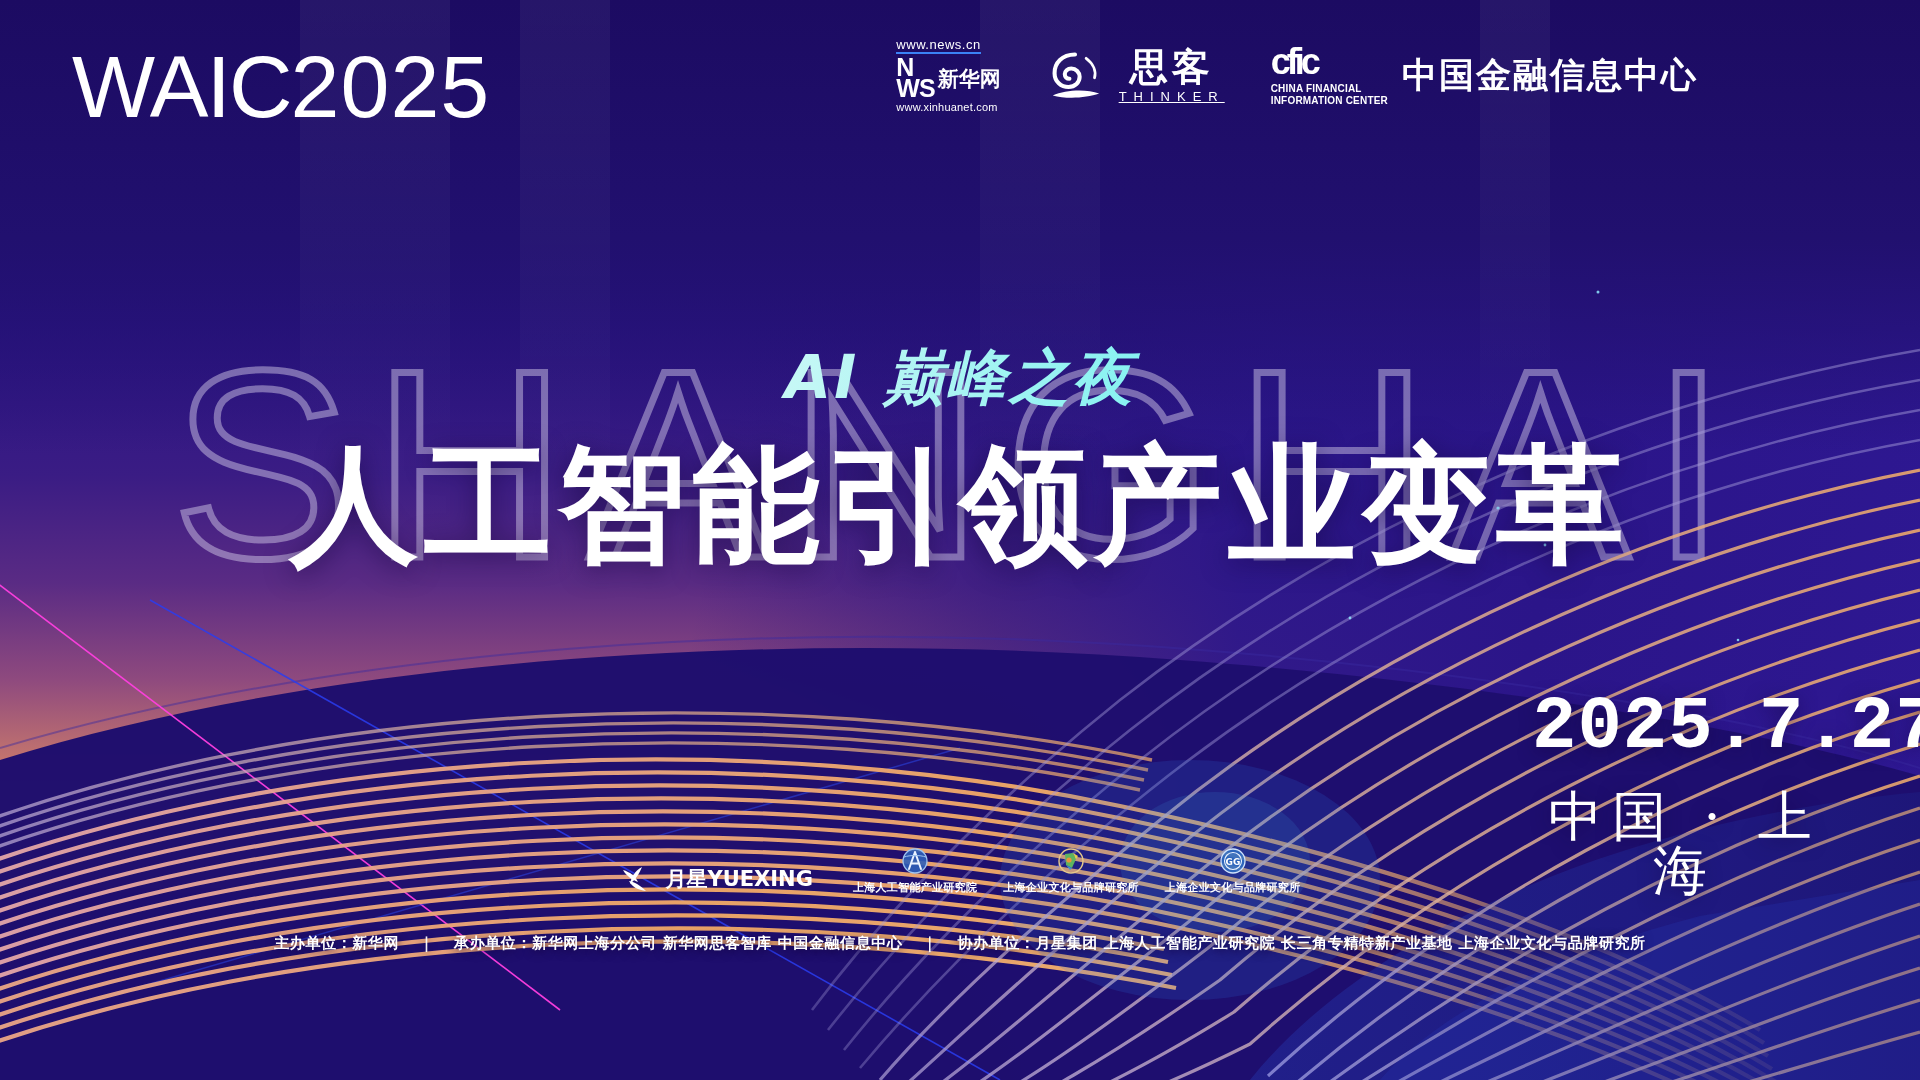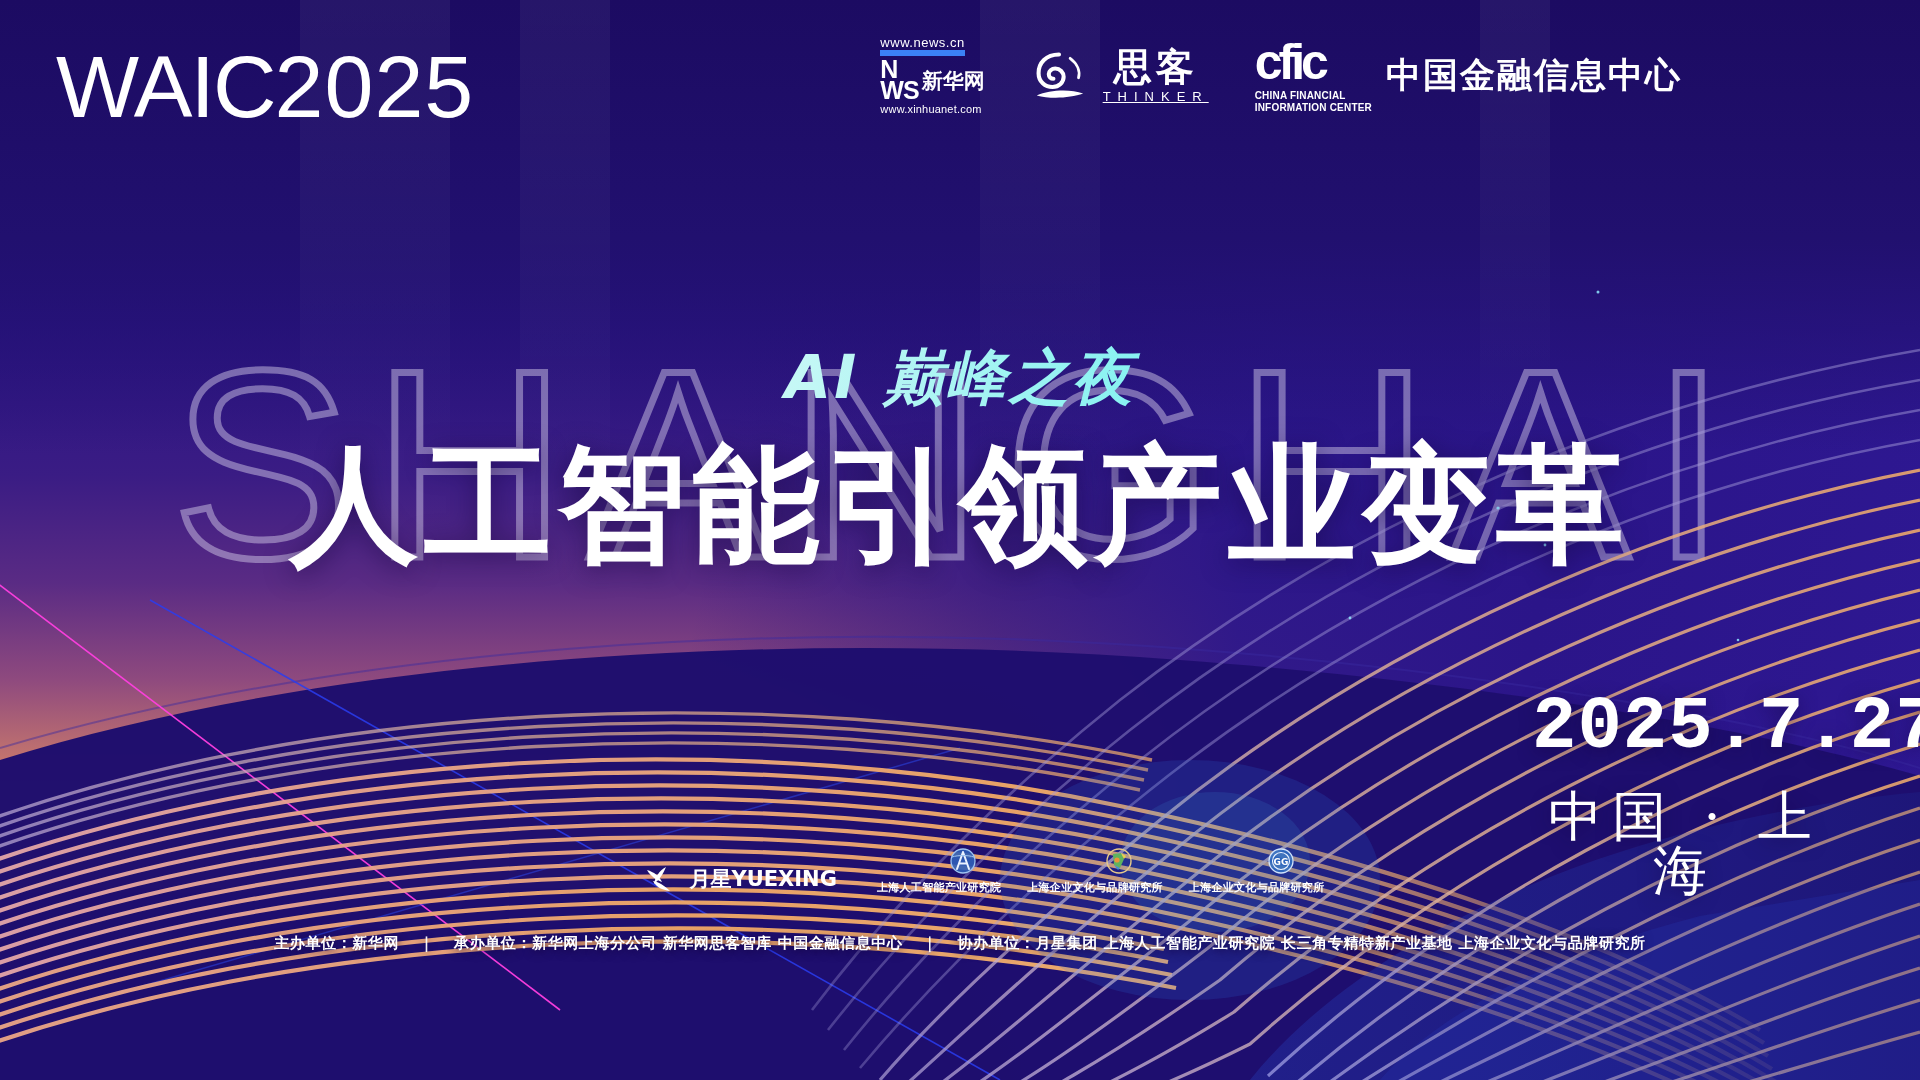--- a/index.html
+++ b/index.html
@@ -38,55 +38,55 @@
     color:transparent;
     -webkit-text-stroke:7px rgba(214,206,233,0.50);
     opacity:.95;
     white-space:nowrap;
   }
 
   
   svg.wave { position:absolute; left:0; top:0; width:1920px; height:1080px; }
 
   
-  #header { position:absolute; left:0; top:0; width:1724px; height:150px; }
+  #header { position:absolute; left:16px; top:0; width:1724px; height:150px; }
 
   #waic-logo {
     position:absolute; left:56px; top:36px;
     font-size:88px; font-weight:300; letter-spacing:-2px; color:#fff;
     font-family:"Liberation Sans","DejaVu Sans",sans-serif;
     white-space:nowrap;
   }
   #waic-logo .yr { font-weight:200; letter-spacing:1px; }
 
   #partner-logos { position:absolute; right:42px; top:36px; display:flex;
                    align-items:center; gap:46px; height:78px; }
   .plogo { display:flex; align-items:center; color:#fff; }
 
   
   .xh { flex-direction:column; align-items:flex-start; line-height:1; }
-  .xh .url-top { font-size:13px; letter-spacing:.5px; border-bottom:6px solid #3b82f6;
+  .xh .url-top { font-size:13px; letter-spacing:.5px; border-bottom:2px solid #3b82f6;
                  padding-bottom:1px; margin-bottom:3px; }
   .xh .mid { display:flex; align-items:center; gap:3px; }
   .xh .nws { font-size:25px; font-weight:700; line-height:.86; letter-spacing:-1px; }
   .xh .cn  { font-size:21px; font-weight:700; letter-spacing:0; }
   .xh .url-bot { font-size:11px; letter-spacing:.2px; margin-top:2px; }
 
   
   .tk { gap:16px; }
   .tk .mark { width:56px; height:52px; }
   .tk .txtcol { display:flex; flex-direction:column; align-items:center; line-height:1; }
   .tk .zh { font-size:38px; font-weight:700; letter-spacing:4px;
             font-family:"DejaVu Sans",sans-serif; }
   .tk .en { font-size:13px; letter-spacing:7px; margin-top:4px;text-decoration:underline; }
 
   
   .cf { gap:14px; }
   .cf .cfmark { display:flex; flex-direction:column; align-items:flex-start; line-height:1; }
-  .cf .cfic { font-size:50px; font-weight:700; letter-spacing:-4px;
+  .cf .cfic { font-size:36px; font-weight:700; letter-spacing:-4px;
               font-family:"Liberation Sans",sans-serif; }
   .cf .cfen { font-size:10px; letter-spacing:.2px; margin-top:3px; line-height:1.15;
               font-weight:700; }
   .cf .cfzh { font-size:35px; font-weight:700; letter-spacing:2px;
               font-family:Liberation Serif, serif; }
 
   
   #subtitle {
     position:absolute; left:0; right:0; top:338px; text-align:center;
     font-size:60px; font-weight:700; font-style:italic; letter-spacing:3px;
@@ -116,21 +116,21 @@
     margin-top:26px; font-size:54px; letter-spacing:10px; color:#fff;
     font-family:"DejaVu Serif","Liberation Serif",serif; font-weight:400;
     line-height:1;
     text-shadow:0 3px 18px rgba(20,5,60,.5);
   }
 
   
   #sponsors { position:absolute; left:0; right:0; top:846px;
               display:flex; justify-content:center; align-items:flex-end; gap:26px; }
   .sp { display:flex; flex-direction:column; align-items:center; color:#fff; }
-  .sp .sp-mark { height:32px; display:flex; align-items:center; justify-content:center;margin-left:48px; }
+  .sp .sp-mark { height:32px; display:flex; align-items:center; justify-content:center; }
   .sp .sp-label { font-size:11px; font-weight:700; letter-spacing:.3px;
                   font-family:"DejaVu Sans",sans-serif; margin-top:2px; white-space:nowrap; }
   #sp-yuexing { flex-direction:row; align-items:center; gap:16px; margin-right:14px; }
   #sp-yuexing .yx-name { font-size:21px; font-weight:700; letter-spacing:0;
                          font-family:"DejaVu Sans",sans-serif; white-space:nowrap; }
 
   
   #credits { position:absolute; left:0; right:0; top:934px; text-align:center;
              font-size:15px; font-weight:700; color:#fff; letter-spacing:.6px;
              font-family:"DejaVu Sans",sans-serif; white-space:nowrap;

